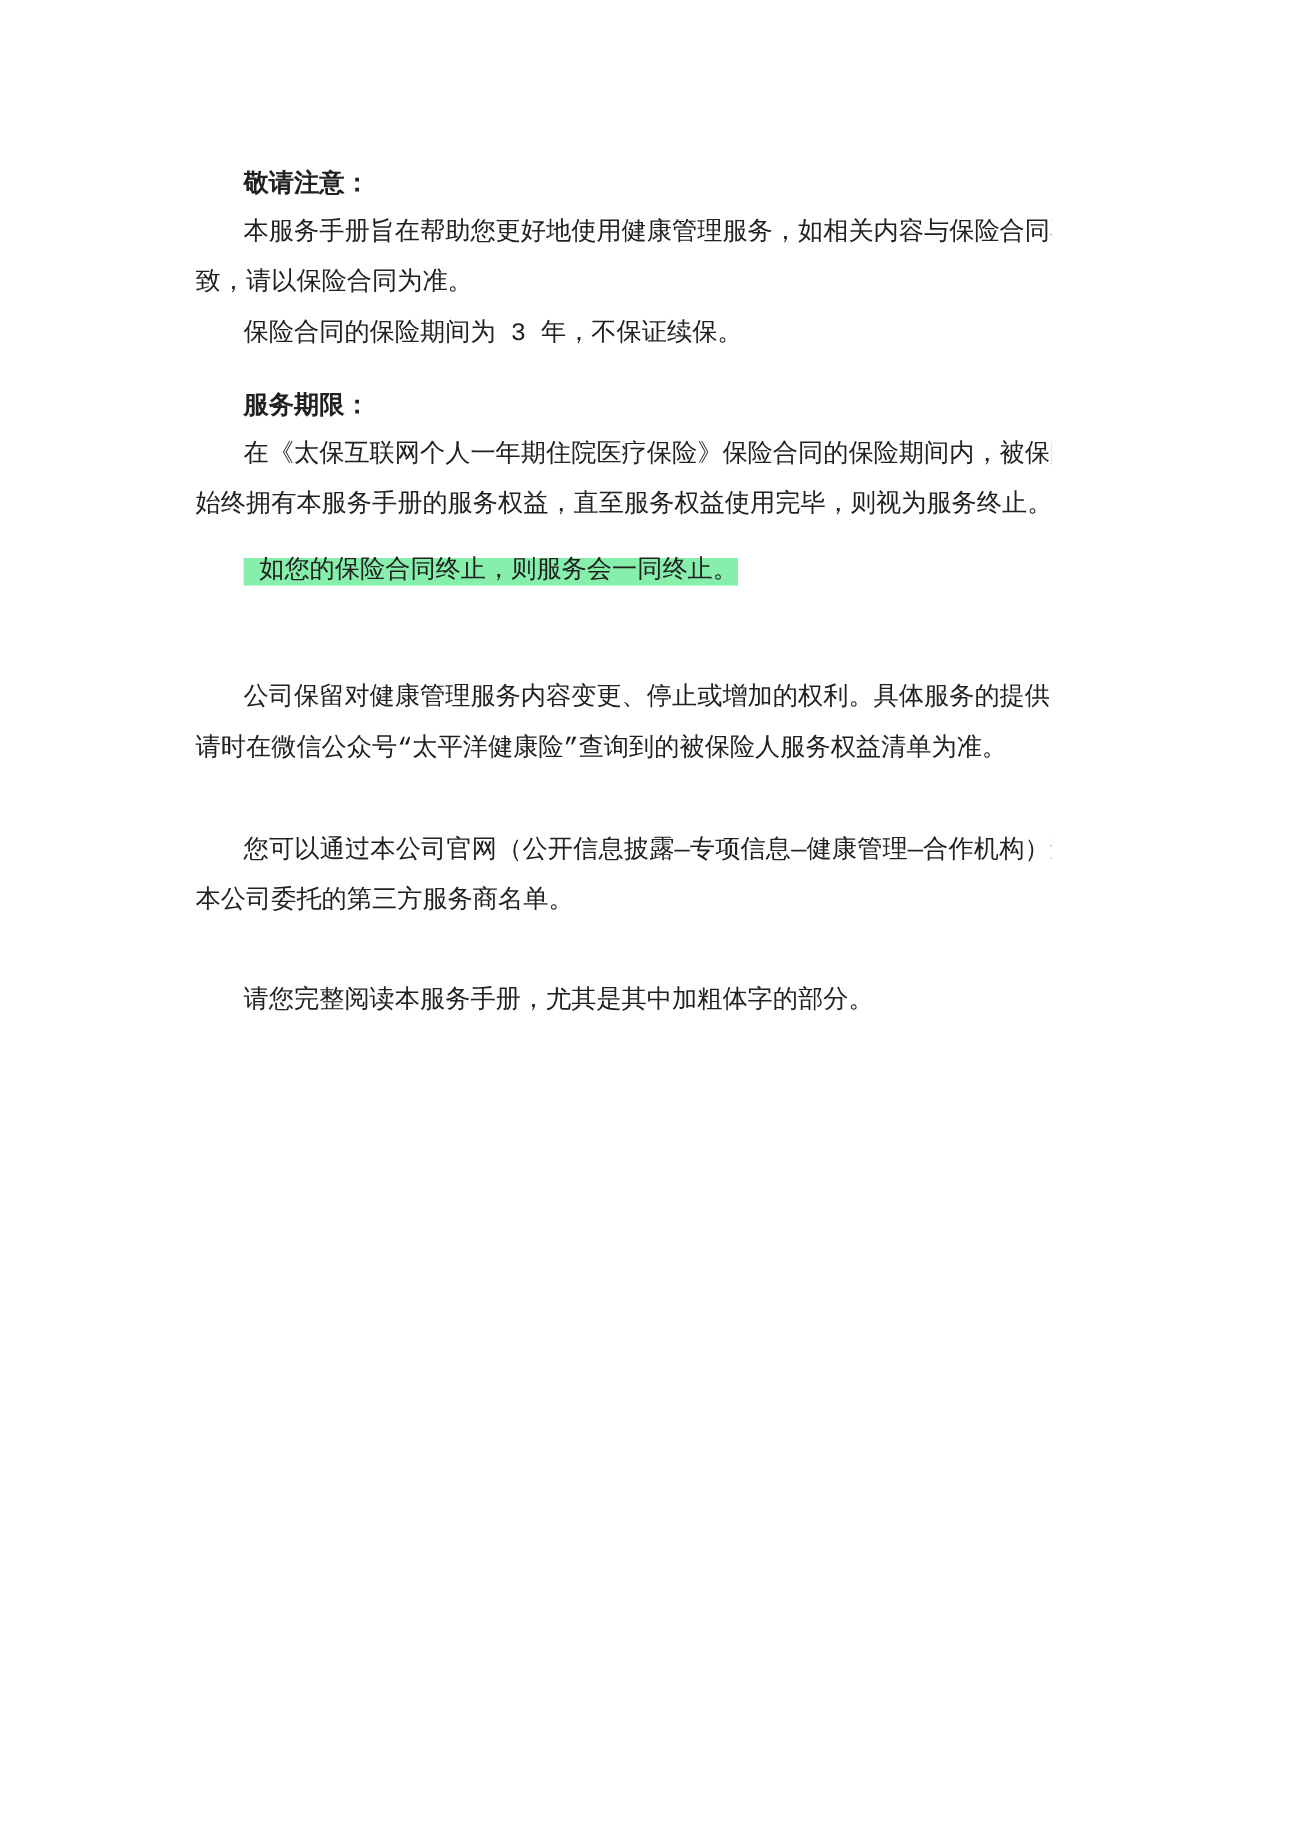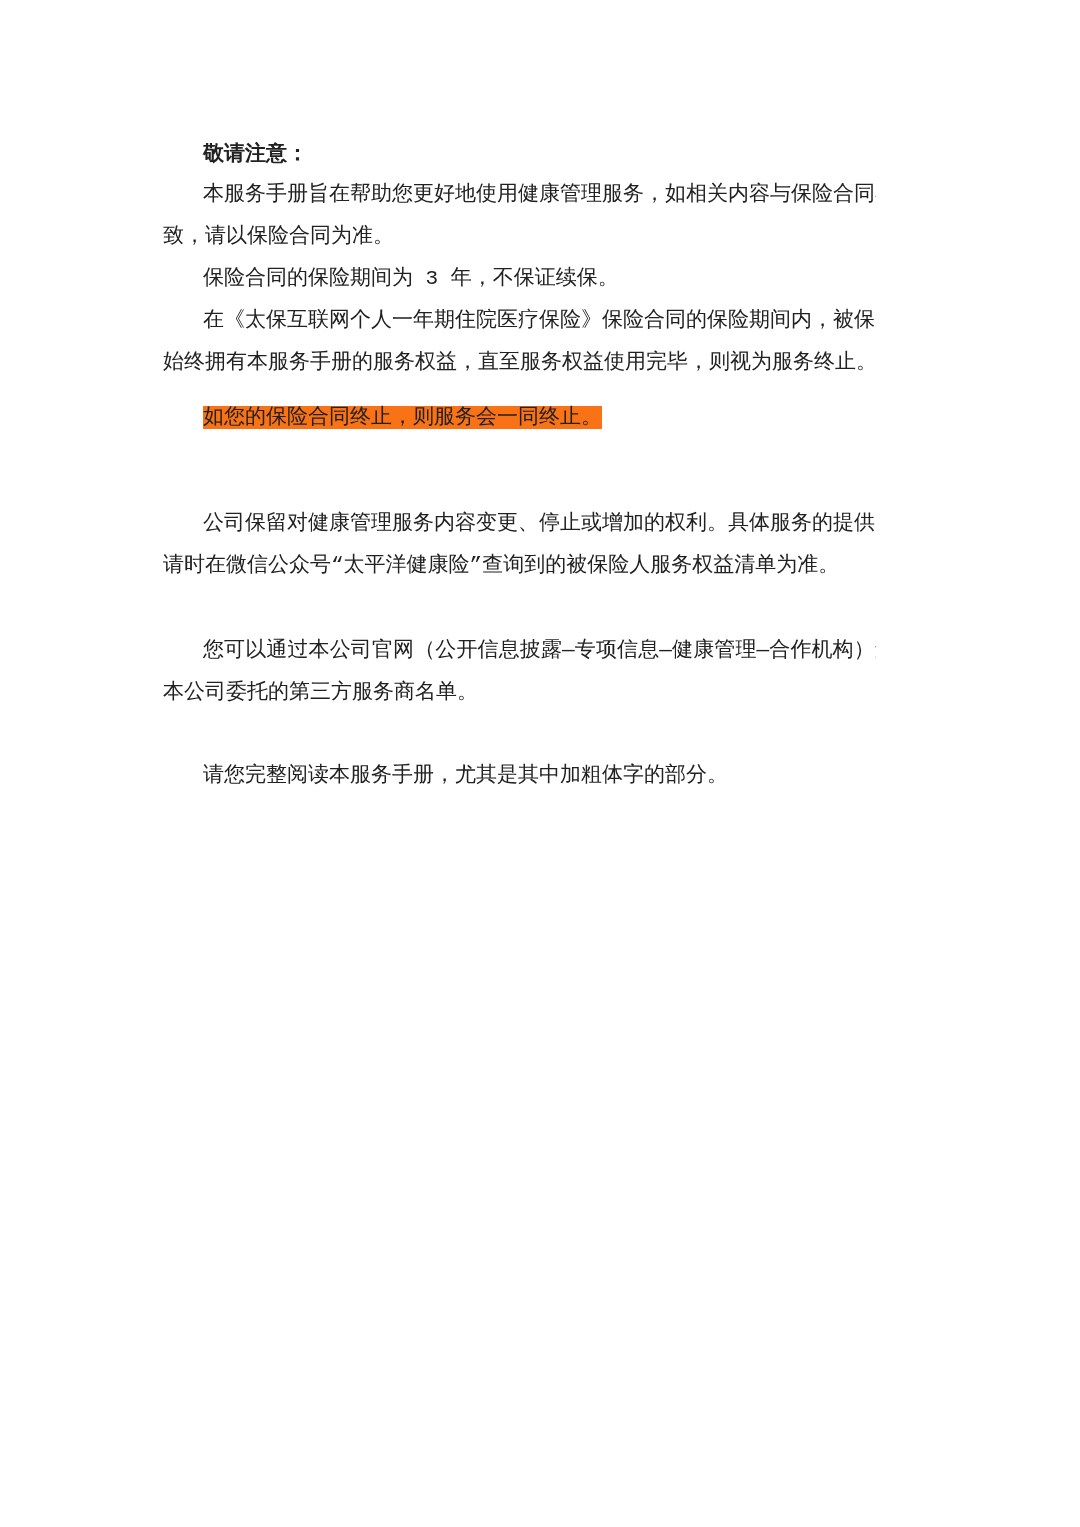--- a/index.html
+++ b/index.html
@@ -40,21 +40,22 @@
     text-align: left;
   }
   .heading-2 {
     margin-top: 17px;
   }
   .hl-para {
     margin-top: 13px;
     text-align: left;
   }
   .hl {
-    background: #f97316;
+    background: #86efac;
+    padding-left: 13px;
   }
   .para-gap-large {
     margin-top: 64px;
   }
   .para-gap-medium {
     margin-top: 43px;
   }
   .para-gap-last {
     margin-top: 41px;
   }
@@ -64,20 +65,21 @@
 
 <div class="page">
   <div class="content">
 
     <p class="heading">敬请注意：</p>
 
     <p class="para indent">本服务手册旨在帮助您更好地使用健康管理服务，如相关内容与保险合同不一致，请以保险合同为准。</p>
 
     <p class="para indent">保险合同的保险期间为 3 年，不保证续保。</p>
 
+    <p class="heading heading-2">服务期限：</p>
 
     <p class="para indent">在《太保互联网个人一年期住院医疗保险》保险合同的保险期间内，被保险人始终拥有本服务手册的服务权益，直至服务权益使用完毕，则视为服务终止。</p>
 
     <p class="para indent hl-para"><span class="hl">如您的保险合同终止，则服务会一同终止。</span></p>
 
     <p class="para indent para-gap-large">公司保留对健康管理服务内容变更、停止或增加的权利。具体服务的提供以申请时在微信公众号“太平洋健康险”查询到的被保险人服务权益清单为准。</p>
 
     <p class="para indent para-gap-medium">您可以通过本公司官网（公开信息披露—专项信息—健康管理—合作机构）查询本公司委托的第三方服务商名单。</p>
 
     <p class="para indent para-gap-last">请您完整阅读本服务手册，尤其是其中加粗体字的部分。</p>

